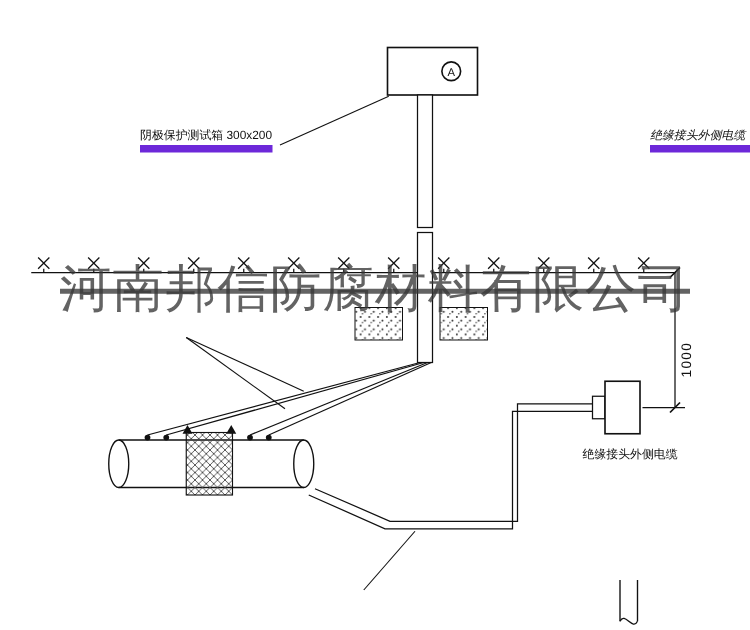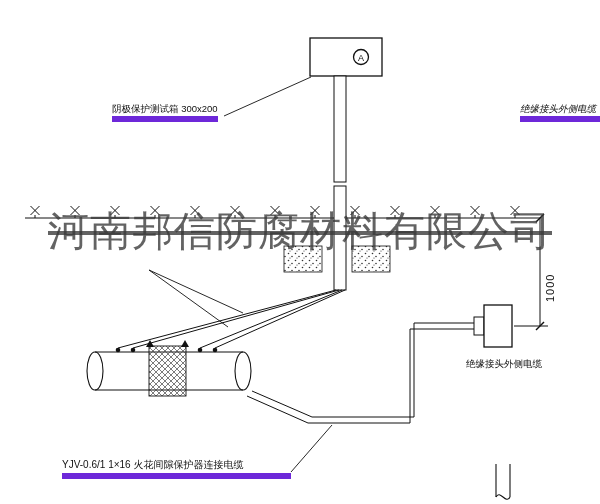--- a/index.html
+++ b/index.html
@@ -138,19 +138,18 @@
     </g>
   </svg>
 
   <div class="label underlined" style="left:112px; top:103px;">阴极保护测试箱 300x200</div>
 
   <div class="label underlined" style="left:520px; top:103px; width:80px; overflow:hidden;font-style:italic;">绝缘接头外侧电缆</div>
 
 
   <div class="label" style="left:466px; top:358px;">绝缘接头外侧电缆</div>
 
-  <div class="label underlined" style="left:62px; top:459px; width:229px; font-size:10px;">YJV-0.6/1 1×16  火花间隙保护器连接电缆</div>
 
   <div class="dim-text" style="left:544px; top:302px;">1000</div>
 
   <div class="watermark">河南邦信防腐材料有限公司</div>
 
 </div>
 
 </body></html>

